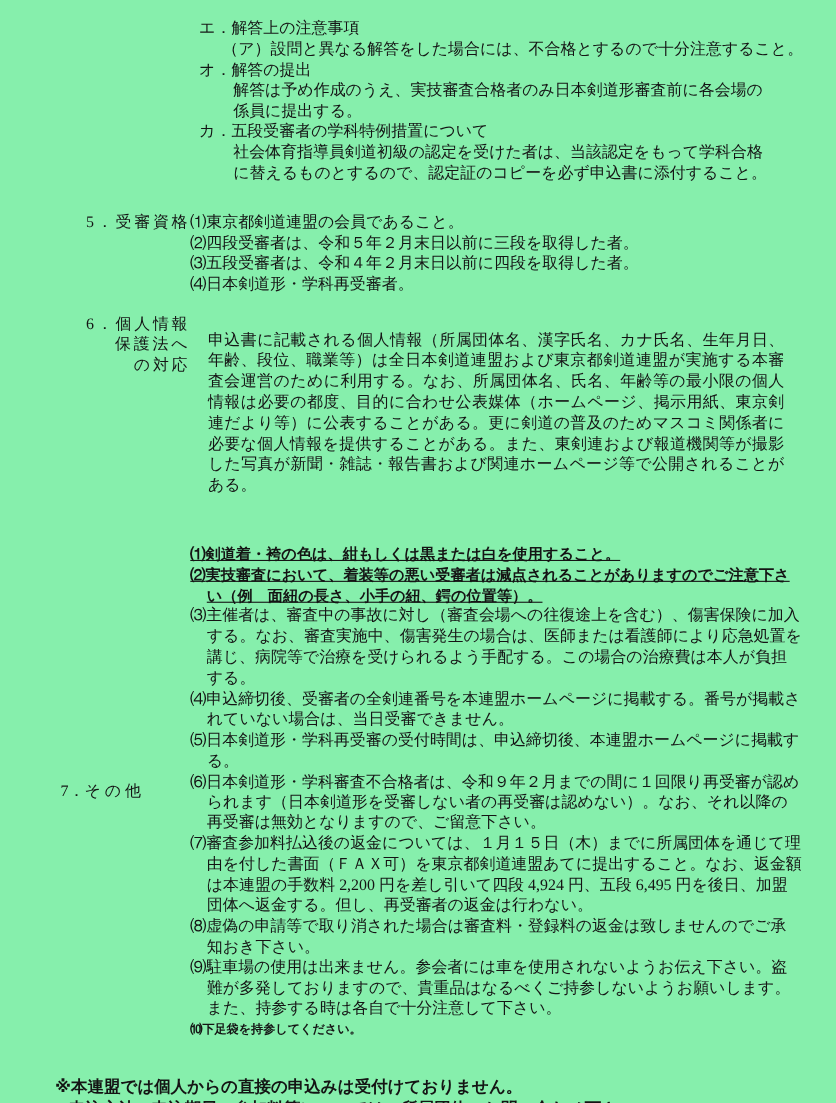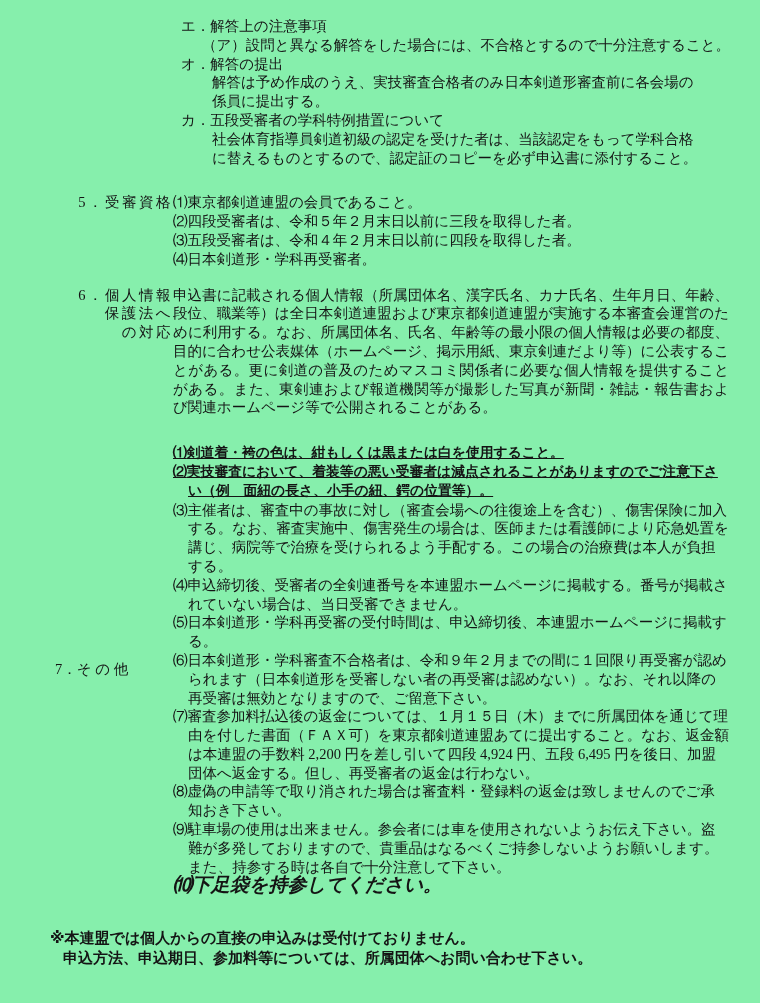--- a/index.html
+++ b/index.html
@@ -46,36 +46,35 @@
     width: 118px;
     flex-shrink: 0;
   }
   .sec-label.ls { letter-spacing: 2.5px; text-align: right; }
   .lbl-indent { padding-left: 16px; }
   .sec-body { width: 556px; }
   .sec-item {
     padding-left: 15px;
     text-indent: -15px;
   }
-  .para { margin: 0; text-align: justify; }
+  .para { margin: 16px; text-align: justify; font-family: Liberation Mono, monospace; }
   #sec5 { margin-top: 26px; }
   #sec6 { margin-top: 17px; }
   #sec7 { margin-top: 27px; align-items: center; }
   
   .emph {
     font-family: "Liberation Sans", "DejaVu Sans", sans-serif;
     font-size: 13.8px;
     font-weight: bold;
     text-decoration: underline;
   }
   .bold-only {
     font-family: "Liberation Sans", "DejaVu Sans", sans-serif;
-    font-size: 19px;
+    font-size: 11px;
     font-weight: bold;
-    font-style: italic;
   }
   
   .footer {
     margin-top: 33px;
     margin-left: 50px;
     font-family: "Liberation Sans", "DejaVu Sans", sans-serif;
     font-size: 15px;
     line-height: 19.5px;
     font-weight: bold;
   }

